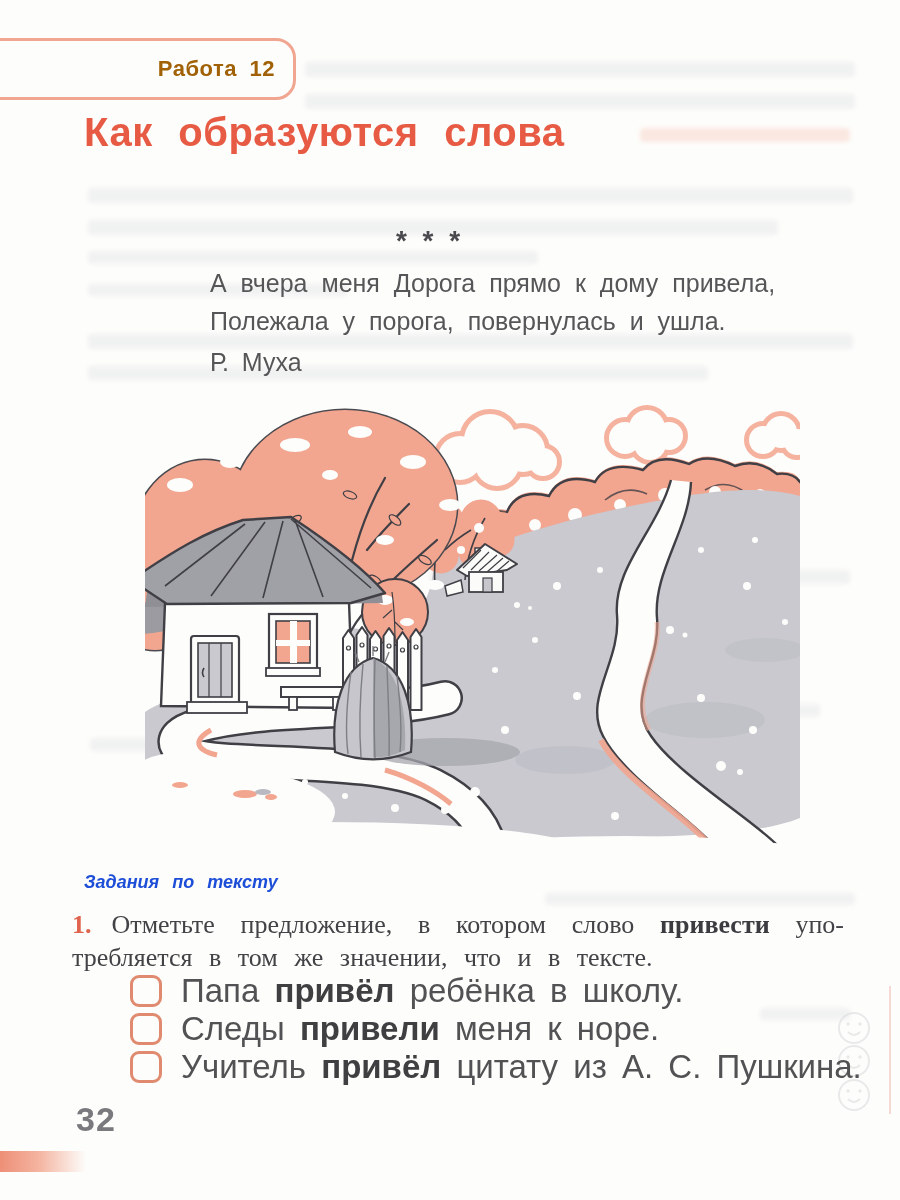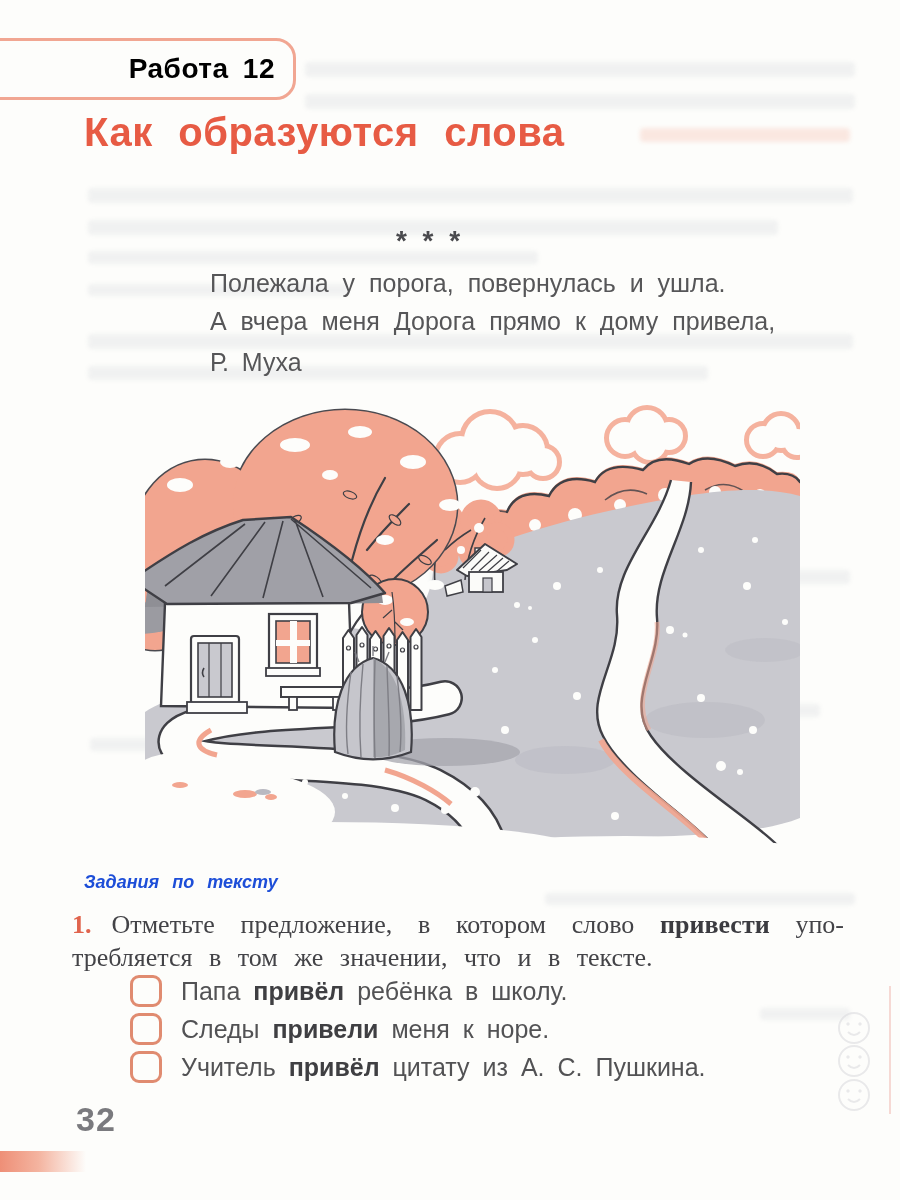--- a/index.html
+++ b/index.html
@@ -12,21 +12,21 @@
   
   .ghost{position:absolute;background:#7A8494;opacity:.09;border-radius:4px;filter:blur(2px);z-index:0;}
   .ghost.salmon{background:#F0937A;opacity:.20;}
   
   .badge{
     position:absolute;left:-34px;top:38px;width:330px;height:62px;
     border:3px solid #F1A692;border-radius:20px;background:#FDFDFB;
     display:flex;align-items:center;justify-content:flex-end;
     padding-right:18px;box-sizing:border-box;z-index:2;
   }
-  .badge-label{font-size:28px;font-weight:bold;color:#000000;letter-spacing:.5px;word-spacing:6px;}
+  .badge-label{font-size:22px;font-weight:bold;color:#a16207;letter-spacing:.5px;word-spacing:6px;}
   .page-title{
     position:absolute;left:84px;top:110px;z-index:2;
     font-size:40px;font-weight:bold;color:#E75B44;word-spacing:14px;letter-spacing:.5px;
     white-space:nowrap;
   }
   
   .poem{position:absolute;left:210px;top:224px;width:575px;z-index:2;}
   .poem-marker{width:440px;text-align:center;font-size:28px;font-weight:bold;color:#4A4A4E;
     letter-spacing:4px;height:40px;line-height:34px;}
   .poem-line{font-size:25px;line-height:38px;color:#565658;word-spacing:7px;white-space:nowrap;}
@@ -46,21 +46,21 @@
   .task-line2{word-spacing:10px;white-space:nowrap;}
   .task-num{color:#E0644D;font-weight:bold;margin-right:20px;}
   .task b{font-weight:bold;color:#3B3B40;}
   
   .options{position:absolute;left:130px;top:972px;z-index:2;}
   .opt-row{display:flex;align-items:center;height:38px;}
   .opt-box{
     width:26px;height:26px;border:3px solid #E08B70;border-radius:9px;
     background:#FDFDFB;margin-right:19px;flex:0 0 auto;
   }
-  .opt-label{font-size:25px;color:#525254;word-spacing:6px;white-space:nowrap;}
+  .opt-label{font-size:33px;color:#525254;word-spacing:6px;white-space:nowrap;}
   .opt-label b{color:#3F3F42;}
   
   .smileys{position:absolute;left:832px;top:1010px;z-index:1;opacity:.55;}
   .edge-line{position:absolute;left:889px;top:986px;width:2px;height:128px;background:#F2C6BF;opacity:.65;z-index:1;}
   
   .footer-bar{
     position:absolute;left:0;top:1151px;width:86px;height:21px;z-index:2;
     background:linear-gradient(to right,#EE8F77 0%,#F4B4A0 45%,rgba(255,255,255,0) 100%);
   }
   .page-number{position:absolute;left:76px;top:1100px;z-index:3;
@@ -87,22 +87,22 @@
   <div class="ghost" style="top:1008px;left:760px;width:90px;height:12px"></div>
 </div>
 
 <div class="badge">
   <span class="badge-label">Работа 12</span>
 </div>
 <div class="page-title">Как образуются слова</div>
 
 <div class="poem">
   <div class="poem-marker">* * *</div>
+  <div class="poem-line">А вчера меня Дорога прямо к дому привела,</div>
   <div class="poem-line">Полежала у порога, повернулась и ушла.</div>
-  <div class="poem-line">А вчера меня Дорога прямо к дому привела,</div>
   <div class="poem-author">Р. Муха</div>
 </div>
 
 <svg class="scene" viewBox="0 0 655 445" xmlns="http://www.w3.org/2000/svg">
 
   <g>
     <g stroke="#F5B29E" stroke-width="10" fill="#FDFDFB">
       <circle cx="315" cy="58" r="22"></circle>
         <circle cx="345" cy="40" r="26"></circle>
         <circle cx="378" cy="50" r="22"></circle>

